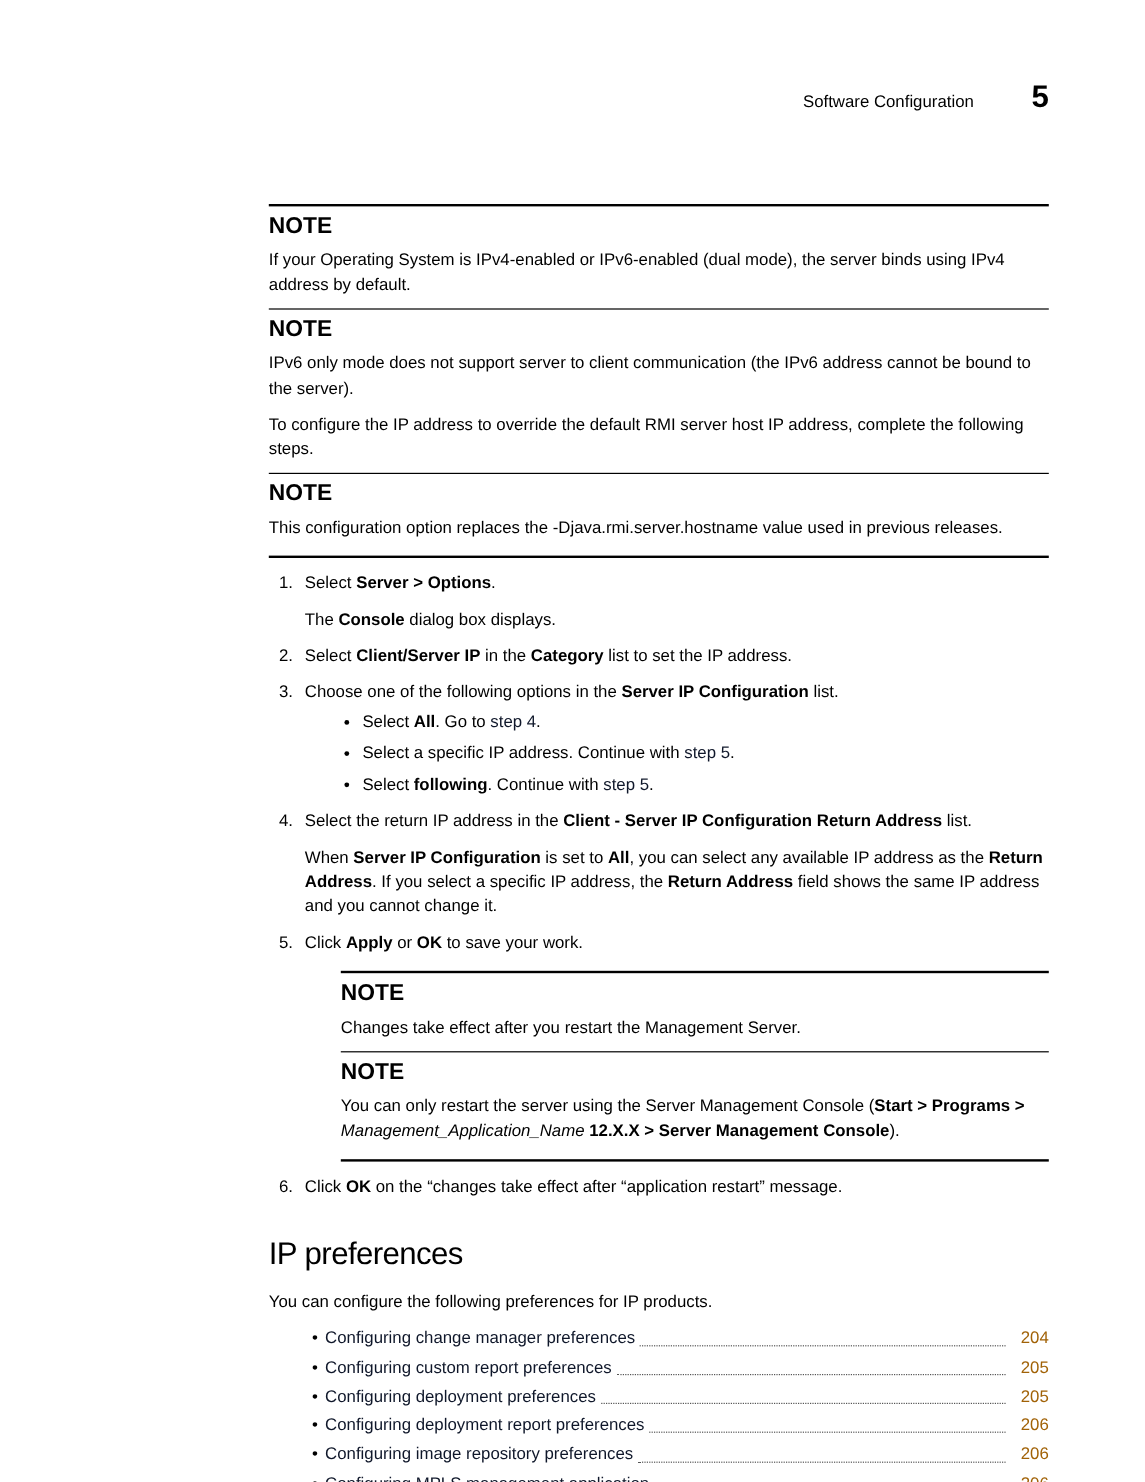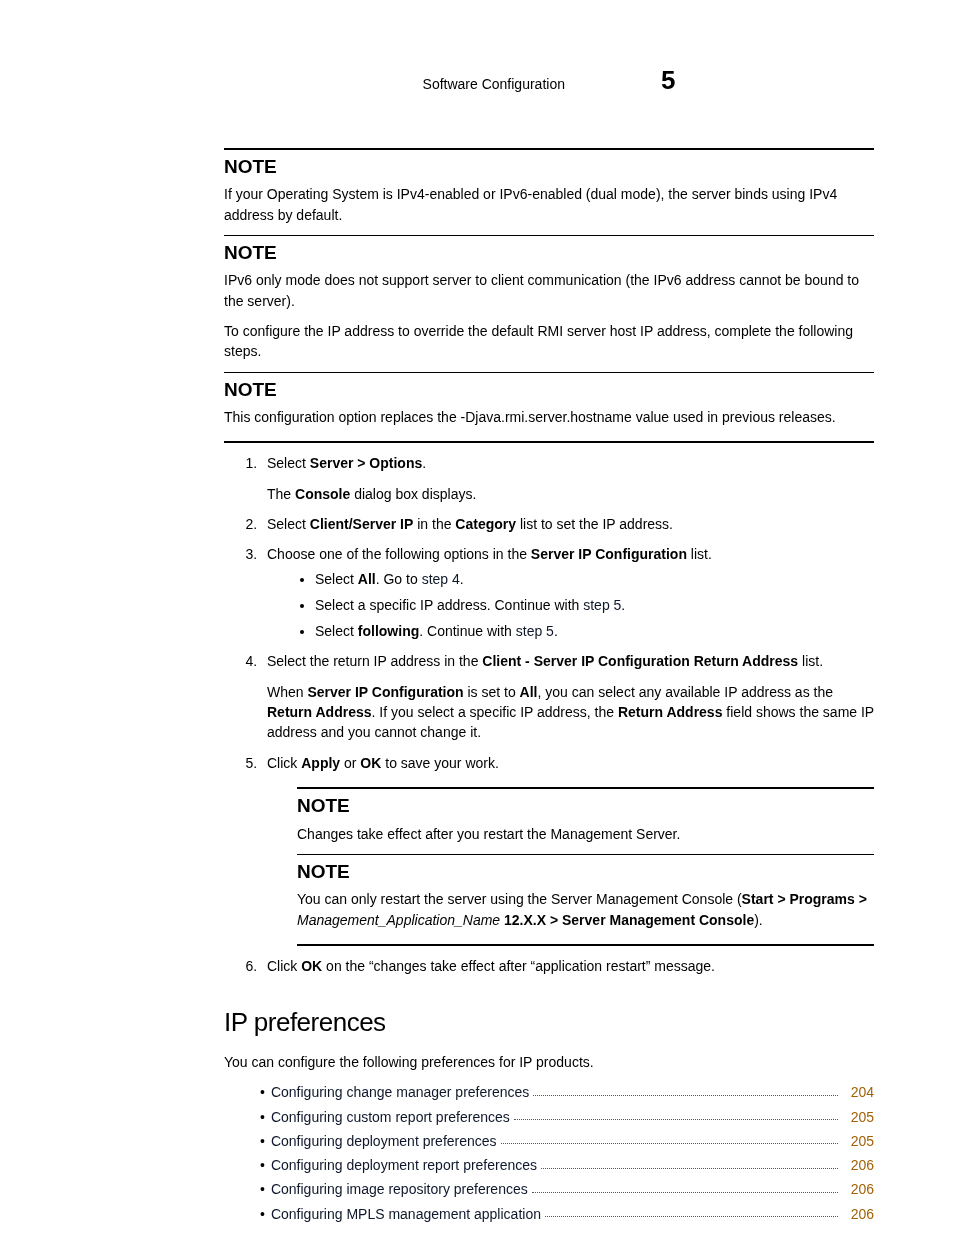--- a/index.html
+++ b/index.html
@@ -10,24 +10,23 @@
     color: #000;
     background: #fff;
     width: 954px;
     line-height: 1.45;
   }
   .page {
     padding: 62px 80px 60px 224px;
   }
   .pghead {
     display: flex;
-    justify-content: center;
+    justify-content: flex-end;
     align-items: baseline;
-    margin-bottom: 48px;
-    gap: 48px;
+    margin-bottom: 70px;
   }
   .pghead .title {
     font-size: 14px;
     margin-right: 48px;
   }
   .pghead .num {
     font-size: 26px;
     font-weight: bold;
     font-family: Arial, sans-serif;
   }
@@ -40,21 +39,21 @@
     margin: 8px 0 2px 0;
   }
   .notelbl {
     font-weight: bold;
     font-size: 19px;
     margin-top: 3px;
   }
   p { margin: 4px 0 10px 0; }
   .para { margin-top: 8px; margin-bottom: 10px; }
   ol.steps { list-style: decimal; padding-left: 24px; margin: 10px 0; }
-  ol.steps > li { padding-left: 6px; margin-bottom: 10px; margin-left: 13px; }
+  ol.steps > li { padding-left: 6px; margin-bottom: 10px; }
   ol.steps > li > p { margin-top: 10px; }
   ul.bullets { list-style: disc; padding-left: 48px; margin: 4px 0 10px 0; }
   ul.bullets li { margin-bottom: 6px; }
   .innernotebox { margin-left: 30px; }
   .bold { font-weight: bold; }
   .ital { font-style: italic; }
   a.link { color: #0f172a; text-decoration: none; }
   h2.sect {
     font-family: Arial, sans-serif;
     font-weight: normal;
@@ -62,21 +61,21 @@
     margin: 28px 0 10px 0;
     letter-spacing: -0.5px;
   }
   ul.toc {
     list-style: none;
     padding-left: 36px;
     margin: 6px 0;
   }
   ul.toc li {
     display: flex;
-    align-items: flex-start;
+    align-items: flex-end;
     margin-bottom: 4px;
     white-space: nowrap;
   }
   ul.toc li .dot::before { content: "•"; color:#000; margin-right: 6px; }
   ul.toc li .fill {
     flex: 1 1 auto;
     border-bottom: 1px dotted #555;
     margin: 0 6px 3px 4px;
     height: 0.9em;
   }

